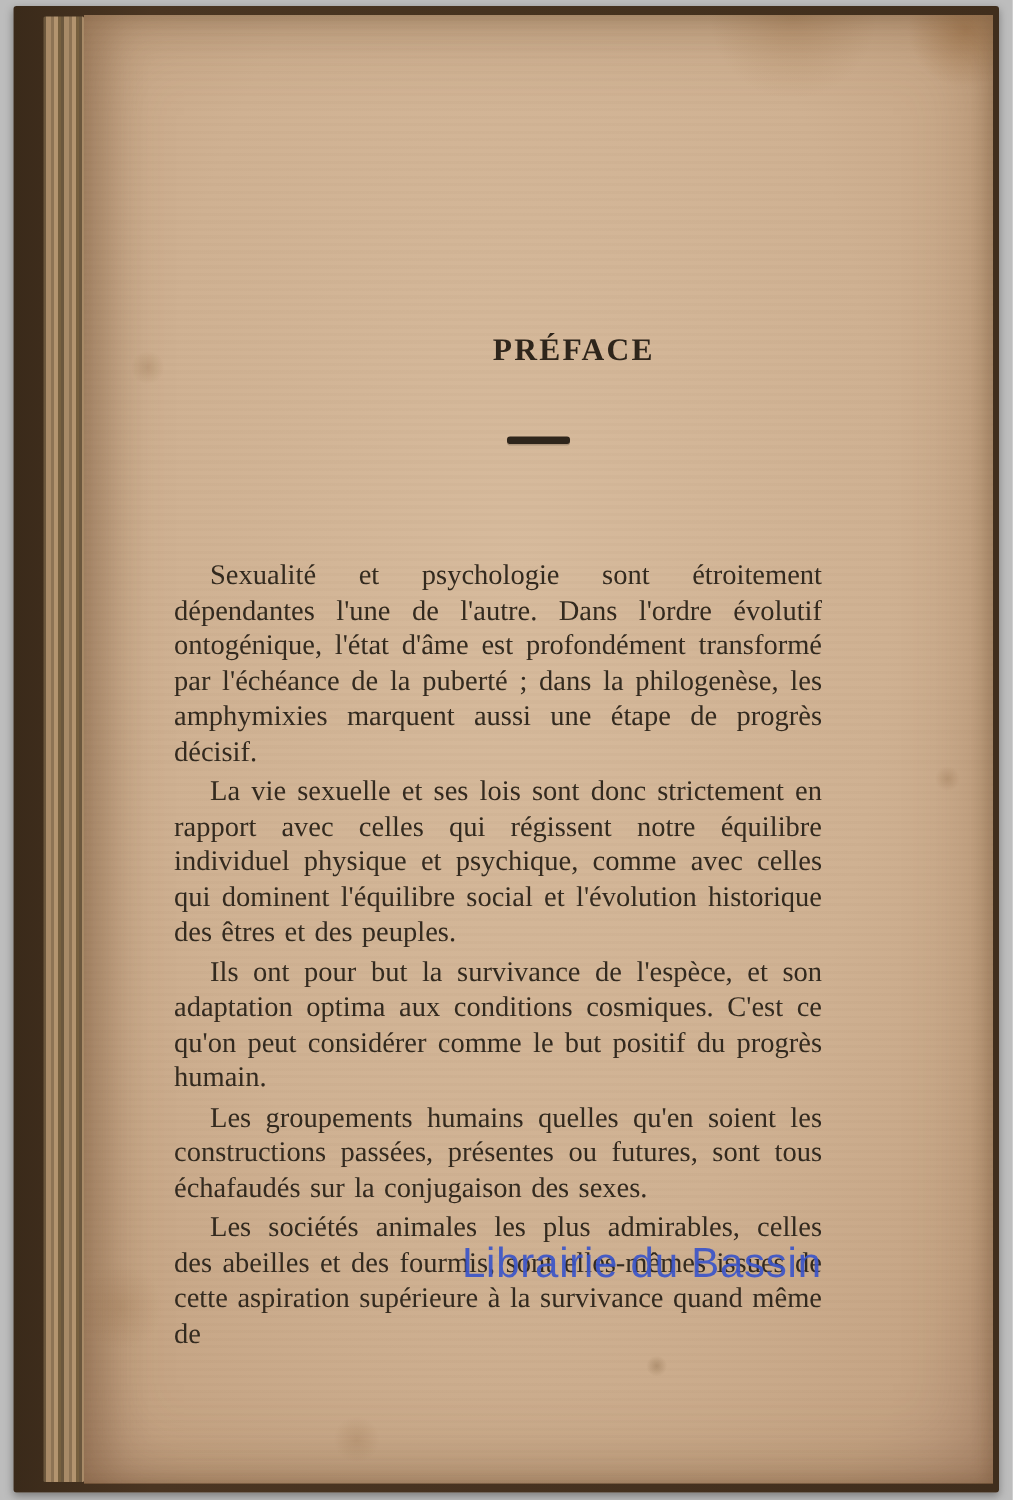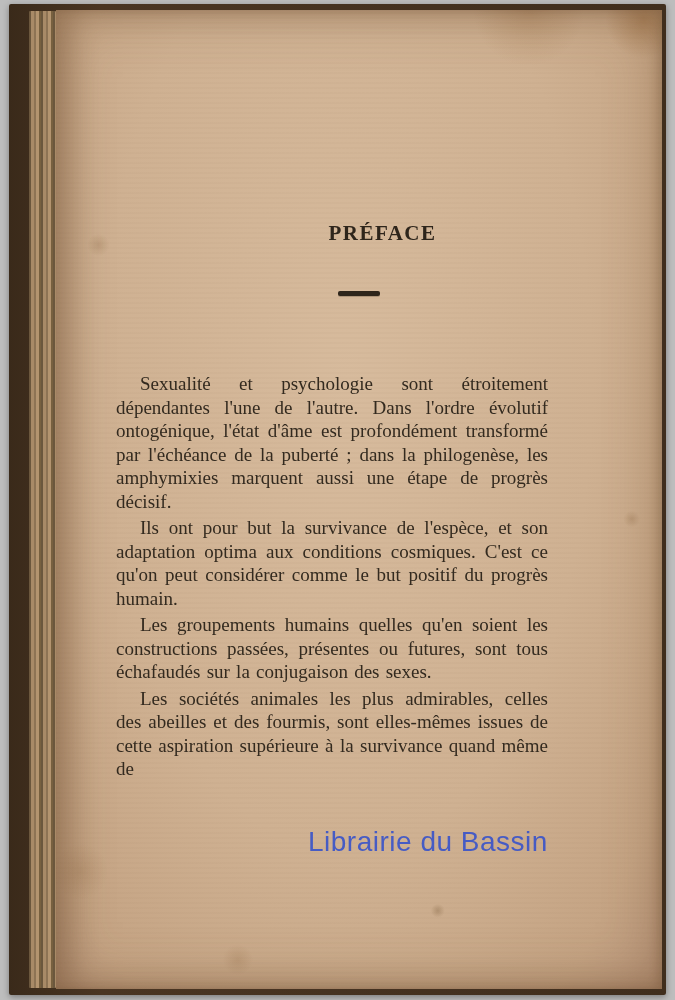--- a/index.html
+++ b/index.html
@@ -103,20 +103,21 @@
 <body>
 
 <div class="photo">
   <div class="book">
     <div class="page-edges"></div>
     <div class="page">
       <h1 class="title">PRÉFACE</h1>
       <div class="rule"></div>
       <div class="text">
         <p>Sexualité et psychologie sont étroitement dépendantes l'une de l'autre. Dans l'ordre évolutif ontogénique, l'état d'âme est profondément transformé par l'échéance de la puberté ; dans la philogenèse, les amphymixies marquent aussi une étape de progrès décisif.</p>
+        <p>La vie sexuelle et ses lois sont donc strictement en rapport avec celles qui régissent notre équilibre individuel physique et psychique, comme avec celles qui dominent l'équilibre social et l'évolution historique des êtres et des peuples.</p>
         <p>Ils ont pour but la survivance de l'espèce, et son adaptation optima aux conditions cosmiques. C'est ce qu'on peut considérer comme le but positif du progrès humain.</p>
         <p>Les groupements humains quelles qu'en soient les constructions passées, présentes ou futures, sont tous échafaudés sur la conjugaison des sexes.</p>
         <p>Les sociétés animales les plus admirables, celles des abeilles et des fourmis, sont elles-mêmes issues de cette aspiration supérieure à la survivance quand même de</p>
       </div>
     </div>
   </div>
   <div class="watermark">Librairie du Bassin</div>
 </div>
 
 </body></html>

